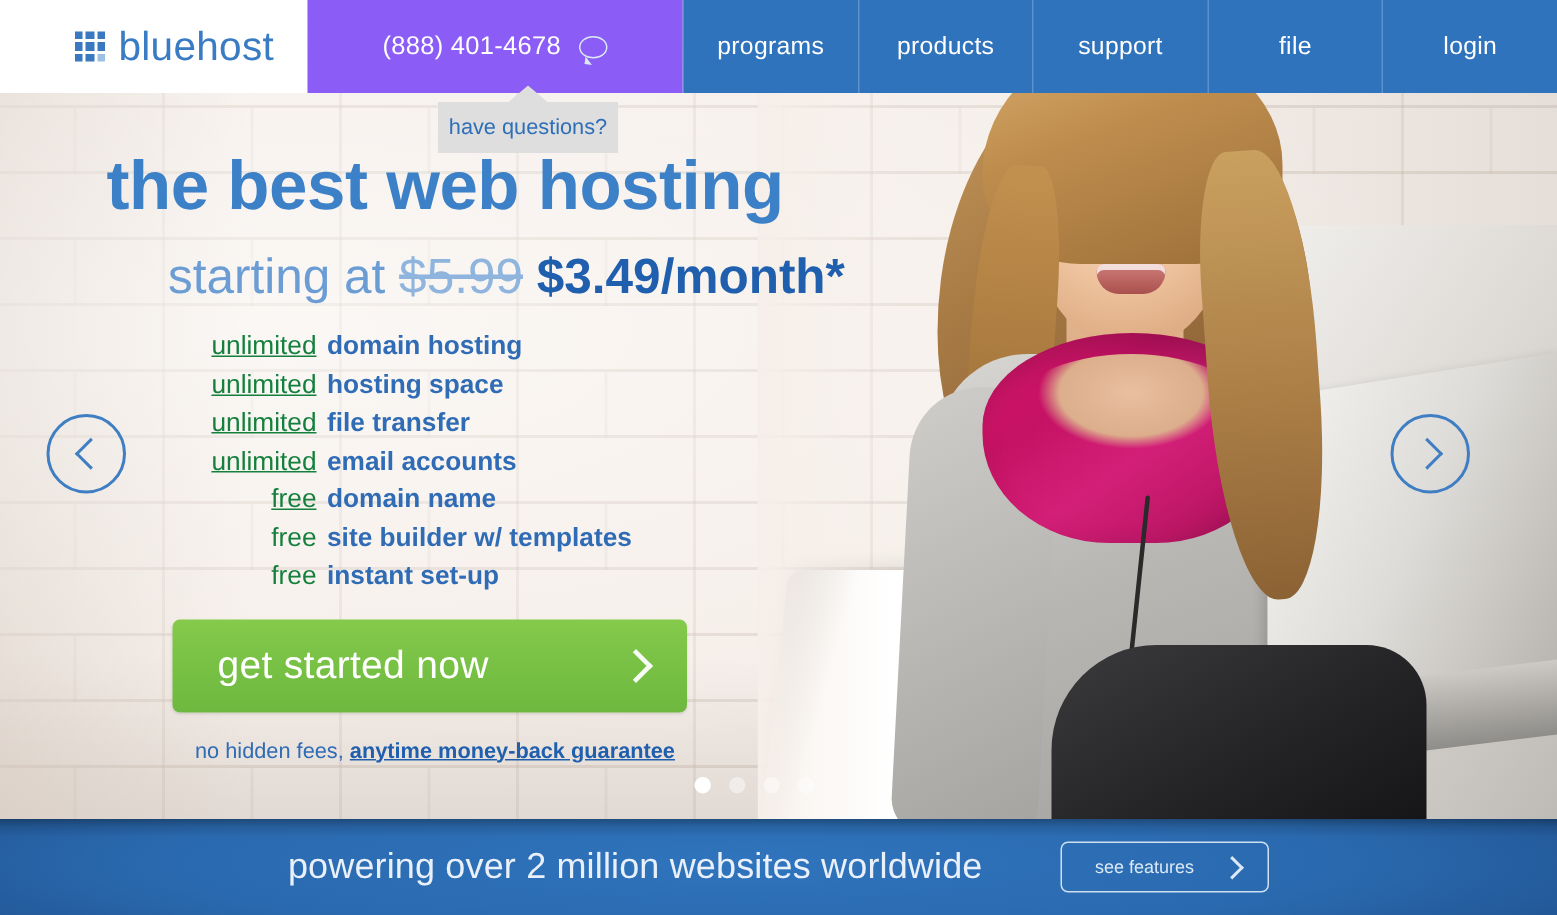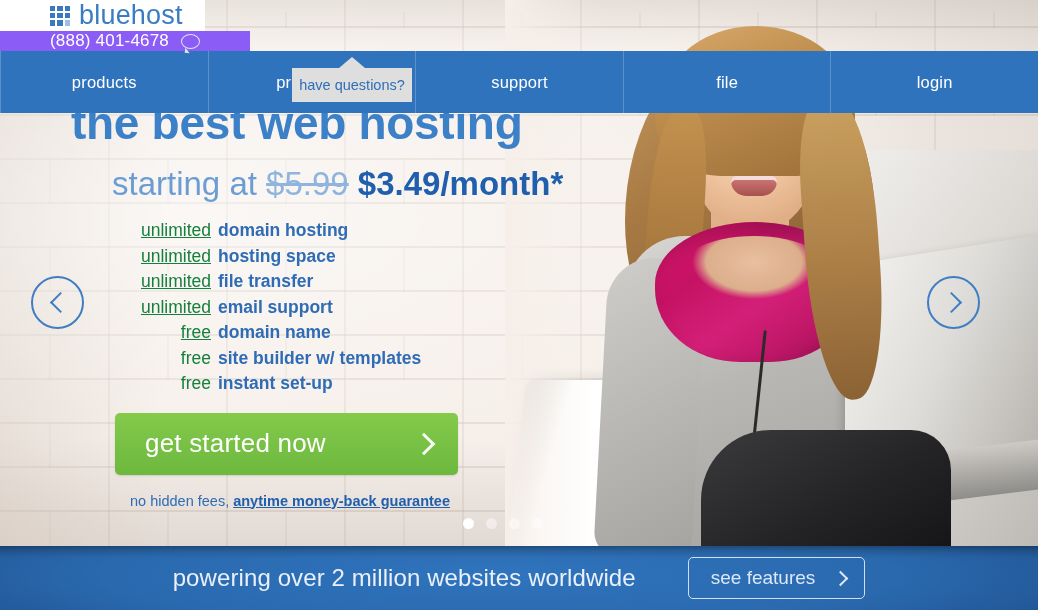--- a/index.html
+++ b/index.html
@@ -158,21 +158,21 @@
   .m-cord {
     position:absolute; left:252px; top:330px; width:3px; height:130px;
     background:#2a2a2a; border-radius:2px; transform:rotate(6deg);
   }
   .m-vignette {
     position:absolute; inset:0;
     background:linear-gradient(90deg, rgba(246,239,233,1) 0%, rgba(246,239,233,.55) 6%, rgba(246,239,233,0) 17%);
   }
 
   
-  .topnav { position:absolute; left:0; top:0; width:1038px; height:62px; z-index:40; display:flex;flex-direction:column; }
+  .topnav { position:absolute; left:0; top:0; width:1038px; height:62px; z-index:40; display:flex; }
   .brandbar {
     width:205px; height:62px; background:#ffffff;
     display:flex; align-items:center; padding-left:50px;
   }
   .logo-grid {
     width:20px; height:20px; display:grid;
     grid-template-columns:repeat(3,1fr); grid-template-rows:repeat(3,1fr);
     gap:2px; margin-right:9px; flex:none;
   }
   .logo-grid i { display:block; background:#3a78c0; }
@@ -287,21 +287,21 @@
       linear-gradient(180deg, rgba(0,0,0,.30) 0px, rgba(0,0,0,.12) 5px, rgba(0,0,0,0) 12px),
       radial-gradient(85% 180% at 48% 45%, #2f74bd 0%, #2a69ae 45%, #1e4f8c 80%, #17427a 100%);
     display:flex; align-items:center; justify-content:center; gap:52px;
   }
   .bbtext { color:#e9f0f9; font-size:24px; letter-spacing:.1px; font-weight:300; }
   .seefeat {
     display:flex; align-items:center; gap:20px;
     border:1px solid #cfe0f2; border-radius:5px;
     padding:9px 18px 9px 22px; cursor:pointer;
   }
-  .seefeat span { color:#dbe8f6; font-size:19px; }
+  .seefeat span { color:#dbe8f6; font-size:12px; }
   .seefeat i {
     display:block; width:11px; height:11px;
     border-right:2px solid #dbe8f6; border-top:2px solid #dbe8f6;
     transform:rotate(45deg);
   }
 </style>
 </head>
 <body>
 
 <div class="page">
@@ -353,22 +353,22 @@
       </span>
       <span class="brandname">bluehost</span>
     </div>
 
     <div class="phonebox">
       <span class="ph">(888) 401-4678</span>
       <span class="chat-bubble"></span>
     </div>
 
     <div class="navitems">
+      <div class="navitem">programs</div>
       <div class="navitem">products</div>
-      <div class="navitem">programs</div>
       <div class="navitem">support</div>
       <div class="navitem">file</div>
       <div class="navitem">login</div>
     </div>
   </div>
 
   <div class="tooltip">have questions?</div>
 
   <div class="copy">
     <div class="h1">the best web hosting</div>
@@ -384,21 +384,21 @@
       <div class="frow">
         <span class="fqual u">unlimited</span>
         <span class="fdesc">hosting space</span>
       </div>
       <div class="frow">
         <span class="fqual u">unlimited</span>
         <span class="fdesc">file transfer</span>
       </div>
       <div class="frow">
         <span class="fqual u">unlimited</span>
-        <span class="fdesc">email support</span>
+        <span class="fdesc">email accounts</span>
       </div>
       <div class="frow">
         <span class="fqual u">free</span>
         <span class="fdesc">domain name</span>
       </div>
       <div class="frow">
         <span class="fqual">free</span>
         <span class="fdesc">site builder w/ templates</span>
       </div>
       <div class="frow">

